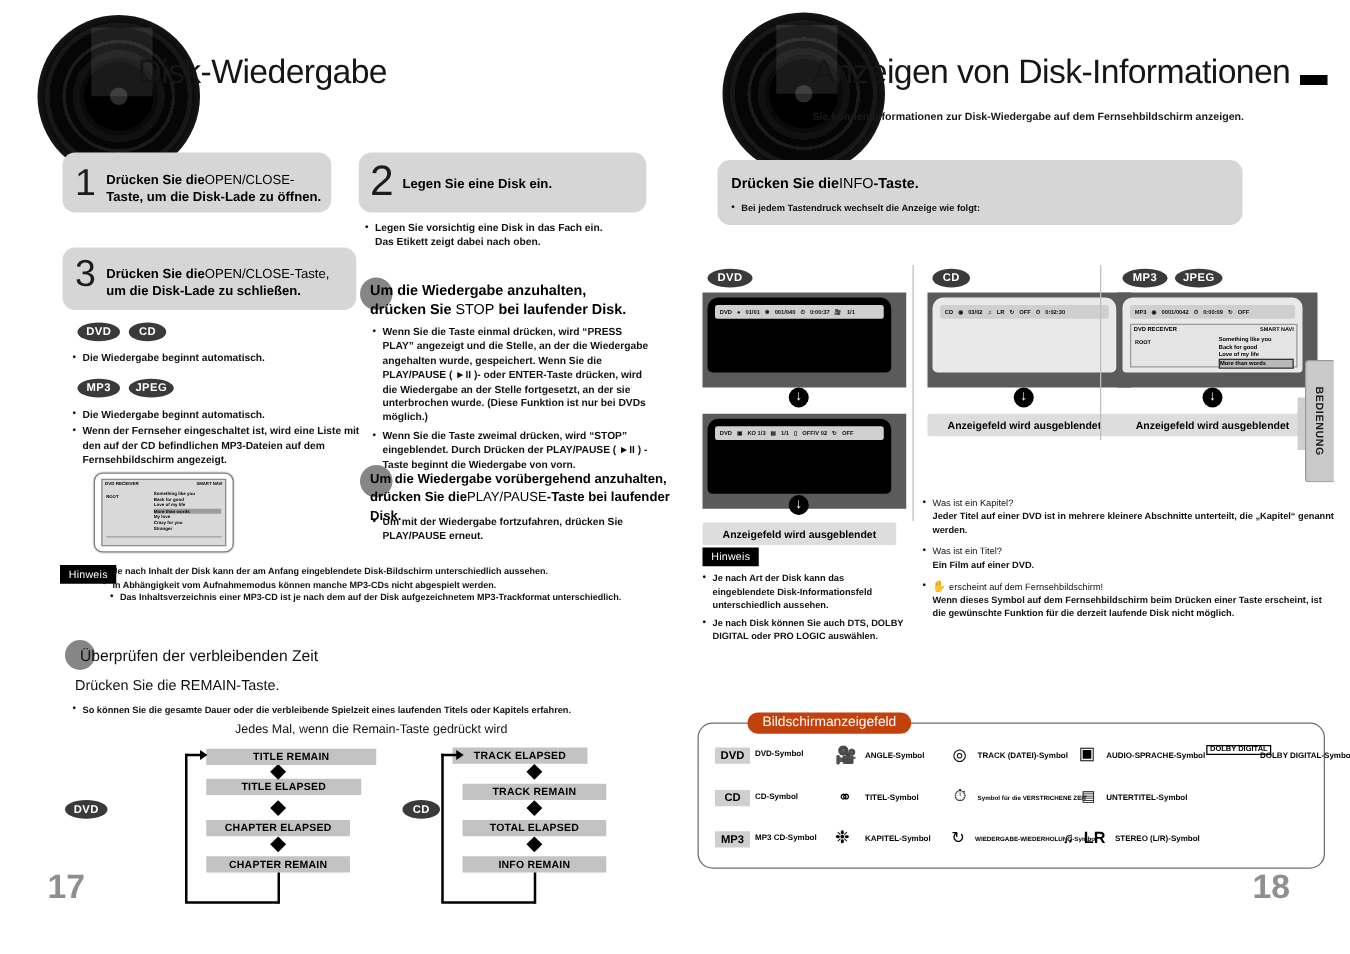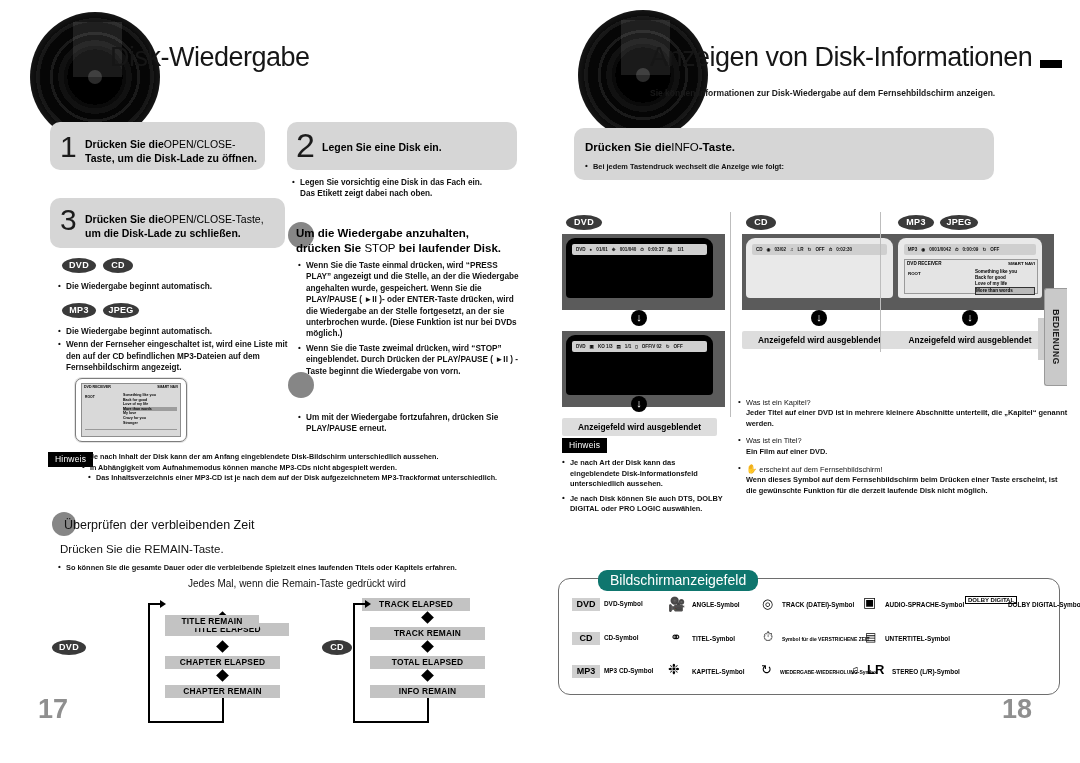--- a/index.html
+++ b/index.html
@@ -235,22 +235,22 @@
 
   
   .legend{
     position:absolute;
     border:1px solid #6e6e6e;
     border-radius:12px;
     background:#fff;
   }
   .legend-tab{
     position:absolute;
-    background:#0f766e; color:#fff;
-    font-size:14px;
+    background:#c2410c; color:#fff;
+    font-size:11px;
     border-radius:9px;
     padding:2px 12px 3px 12px;
     white-space:nowrap;
   }
   .lg-type{
     position:absolute;
     background:#cfcfcf;
     font-size:9px; font-weight:bold;
     text-align:center; line-height:13px; height:13px; width:28px;
     color:#000;
@@ -352,20 +352,24 @@
     <span>drücken Sie</span>
     <span class="thin">STOP</span>
     <span>bei laufender Disk.</span>
   </div>
   <div class="body" style="left:298px;top:260px;width:225px;">
     <div class="bul" style="margin-bottom:3px;"><span>Wenn Sie die Taste einmal drücken, wird “PRESS PLAY” angezeigt und die Stelle, an der die Wiedergabe angehalten wurde, gespeichert. Wenn Sie die PLAY/PAUSE ( ►II )- oder ENTER-Taste drücken, wird die Wiedergabe an der Stelle fortgesetzt, an der sie unterbrochen wurde. (Diese Funktion ist nur bei DVDs möglich.)</span></div>
     <div class="bul"><span>Wenn Sie die Taste zweimal drücken, wird “STOP” eingeblendet. Durch Drücken der PLAY/PAUSE ( ►II ) -Taste beginnt die Wiedergabe von vorn.</span></div>
   </div>
 
   <div class="circ" style="left:288px;top:372px;"></div>
+  <div class="sechead" style="left:296px;top:376px;width:245px;font-size:10.5px;">
+    <span>Um die Wiedergabe vorübergehend anzuhalten,</span><br>
+    <span>drücken Sie die</span><span class="thin">PLAY/PAUSE</span><span>-Taste bei laufender Disk.</span>
+  </div>
   <div class="body" style="left:298px;top:412px;width:225px;">
     <div class="bul"><span>Um mit der Wiedergabe fortzufahren, drücken Sie PLAY/PAUSE erneut.</span></div>
   </div>
 
   <div class="hinweis" style="left:48px;top:452px;">Hinweis</div>
   <div class="body" style="left:82px;top:452px;width:452px;font-size:7.2px;line-height:10.5px;">
     <div class="bul"><span>Je nach Inhalt der Disk kann der am Anfang eingeblendete Disk-Bildschirm unterschiedlich aussehen.</span></div>
     <div class="bul"><span>In Abhängigkeit vom Aufnahmemodus können manche MP3-CDs nicht abgespielt werden.</span></div>
     <div class="bul" style="margin-left:6px;"><span>Das Inhaltsverzeichnis einer MP3-CD ist je nach dem auf der Disk aufgezeichnetem MP3-Trackformat unterschiedlich.</span></div>
   </div>
@@ -375,21 +379,21 @@
   <div class="plainhead" style="left:60px;top:543px;font-size:11.5px;">Drücken Sie die REMAIN-Taste.</div>
   <div class="body" style="left:58px;top:562px;width:470px;font-size:7.4px;">
     <div class="bul"><span>So können Sie die gesamte Dauer oder die verbleibende Spielzeit eines laufenden Titels oder Kapitels erfahren.</span></div>
   </div>
 
   <div class="fcaption" style="left:188px;top:578px;">Jedes Mal, wenn die Remain-Taste gedrückt wird</div>
 
   <div class="pill lg" style="left:52px;top:640px;width:34px;">DVD</div>
   <div class="fbox" style="left:165px;top:623px;width:124px;">TITLE ELAPSED</div>
   <div class="fdia" style="left:218px;top:613px;"></div>
-  <div class="fbox" style="left:165px;top:615px;width:94px;">TITLE REMAIN</div>
+  <div class="fbox" style="left:165px;top:599px;width:136px;">TITLE REMAIN</div>
   <div class="fdia" style="left:218px;top:642px;"></div>
   <div class="fbox" style="left:165px;top:656px;width:115px;">CHAPTER ELAPSED</div>
   <div class="fdia" style="left:218px;top:671px;"></div>
   <div class="fbox" style="left:165px;top:685px;width:115px;">CHAPTER REMAIN</div>
   <div class="fline" style="left:222px;top:698px;width:1.5px;height:25px;"></div>
   <div class="fline" style="left:148px;top:721px;width:75px;height:1.5px;"></div>
   <div class="fline" style="left:148px;top:603px;width:1.5px;height:119px;"></div>
   <div class="fline" style="left:148px;top:603px;width:14px;height:1.5px;"></div>
   <div class="farrow" style="left:160px;top:600px;"></div>
 

